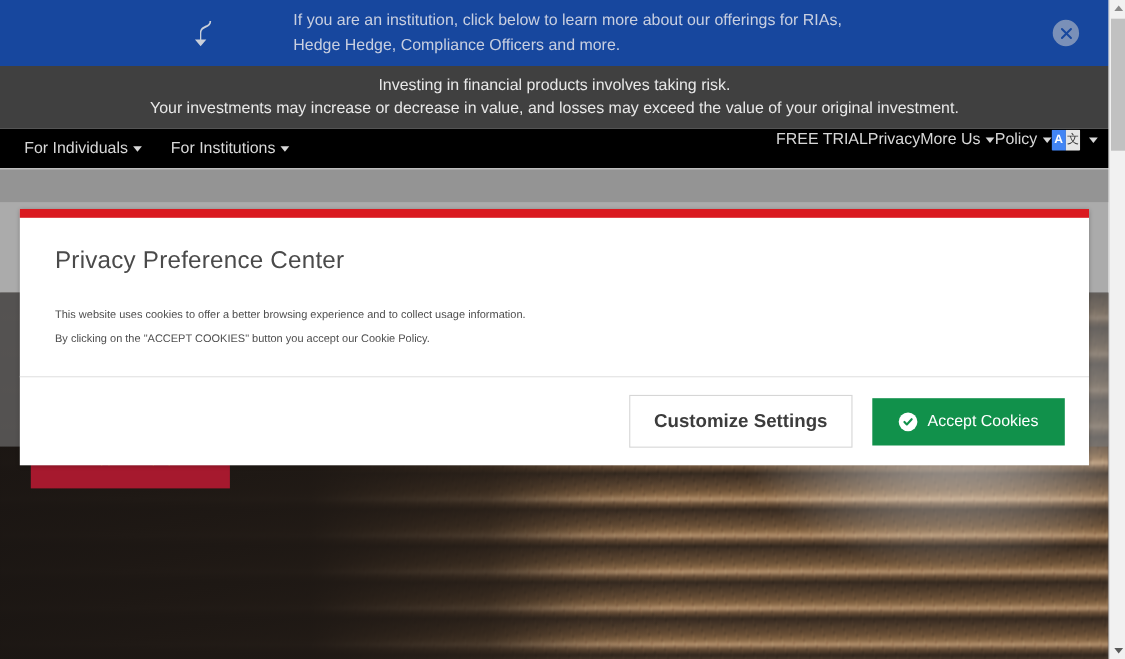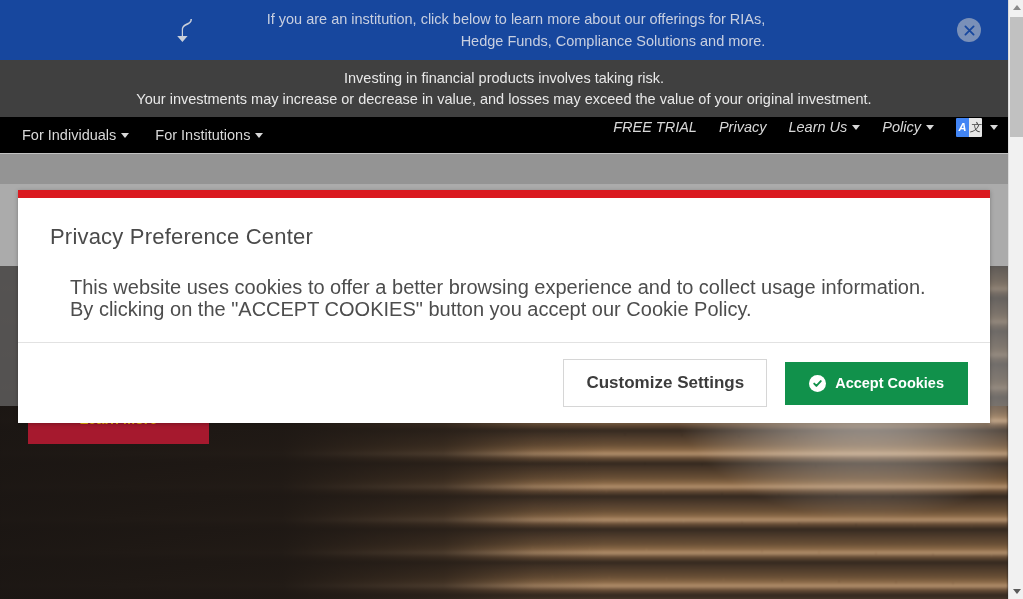--- a/index.html
+++ b/index.html
@@ -45,21 +45,21 @@
     width: 34px;
     height: 34px;
     display: flex;
     align-items: center;
     justify-content: center;
   }
   .inst-banner-text {
     color: #c8cfe0;
     font-size: 14.5px;
     line-height: 22px;
-    text-align: right;
+    text-align: left;
     max-width: 600px;
     padding-left: 24px;
   }
   .inst-close-btn {
     position: absolute;
     right: 27px;
     top: 18px;
     width: 24px;
     height: 24px;
     border-radius: 50%;
@@ -92,21 +92,21 @@
   .navbar {
     height: 36px;
     background: #000000;
     display: flex;
     align-items: center;
     position: relative;
   }
   .nav-left { display: flex; align-items: center; padding-left: 22px; gap: 26px; }
   .nav-right {
     display: flex; align-items: center;
-    position: absolute; right: 10px; top: 0; height: 20px; gap: 22px; font-style: italic;
+    position: absolute; right: 10px; top: 0; height: 20px; 
   }
   .nav-item {
     color: #d8d8d8;
     font-size: 14.5px;
     display: flex;
     align-items: center;
     gap: 5px;
     cursor: pointer;
     white-space: nowrap;
   }
@@ -262,23 +262,22 @@
   .pm-body { padding: 26px 32px 22px 32px; }
   .pm-title {
     color: #4a4a4a;
     font-size: 22px;
     font-weight: 400;
     letter-spacing: .2px;
     margin-bottom: 26px;
   }
   .pm-text-line {
     color: #4d4d4d;
-    font-size: 20px;
+    font-size: 10px;
     line-height: 22px;
-    margin-left: 20px;
   }
   .pm-footer {
     border-top: 1px solid #e2e2e2;
     padding: 16px 22px 16px 22px;
     display: flex;
     justify-content: flex-end;
     align-items: center;
     gap: 18px;
   }
   .pm-btn-secondary {
@@ -288,21 +287,21 @@
     font-size: 17px;
     font-weight: bold;
     padding: 13px 22px;
     cursor: pointer;
   }
   .pm-btn-primary {
     background: #11914b;
     border: none;
     color: #ffffff;
     font-size: 14.5px;
-    font-weight: bold;
+    font-weight: normal;
     padding: 13px 24px;
     display: flex;
     align-items: center;
     gap: 9px;
     cursor: pointer;
   }
   .check-circle {
     width: 17px; height: 17px;
     border-radius: 50%;
     background: #ffffff;
@@ -355,21 +354,21 @@
   <div id="viewport">
 
     <div class="institution-banner">
       <div class="inst-arrow-icon">
         <svg width="22" height="26" viewBox="0 0 22 26">
           <path d="M18 2 C18 9, 9 7, 9 13 L9 19 L13.6 19 L8.4 25 L3.2 19 L7.8 19 L7.8 13 C7.8 5, 17 7.5, 16.4 2 Z" fill="#c9cfda"></path>
         </svg>
       </div>
       <div class="inst-banner-text">
         <div>If you are an institution, click below to learn more about our offerings for RIAs,</div>
-        <div>Hedge Funds, Compliance Solutions and more.</div>
+        <div>Hedge Hedge, Compliance Officers and more.</div>
       </div>
       <div class="inst-close-btn">
         <svg width="11" height="11" viewBox="0 0 11 11">
           <path d="M1.4 1.4 L9.6 9.6 M9.6 1.4 L1.4 9.6" stroke="#17479e" stroke-width="1.8" stroke-linecap="round"></path>
         </svg>
       </div>
     </div>
 
     <div class="risk-strip">
       <div class="risk-line">Investing in financial products involves taking risk.</div>
@@ -389,21 +388,21 @@
       </div>
 
       <div class="nav-right">
         <div class="nav-item">
           <span>FREE TRIAL</span>
         </div>
         <div class="nav-item">
           <span>Privacy</span>
         </div>
         <div class="nav-item">
-          <span>Learn Us</span>
+          <span>More Us</span>
           <i class="caret"></i>
         </div>
         <div class="nav-item">
           <span>Policy</span>
           <i class="caret"></i>
         </div>
         <div class="translate-wrap">
           <span class="translate-icon">
             <span class="ti-a">A</span>
             <span class="ti-z">文</span>

